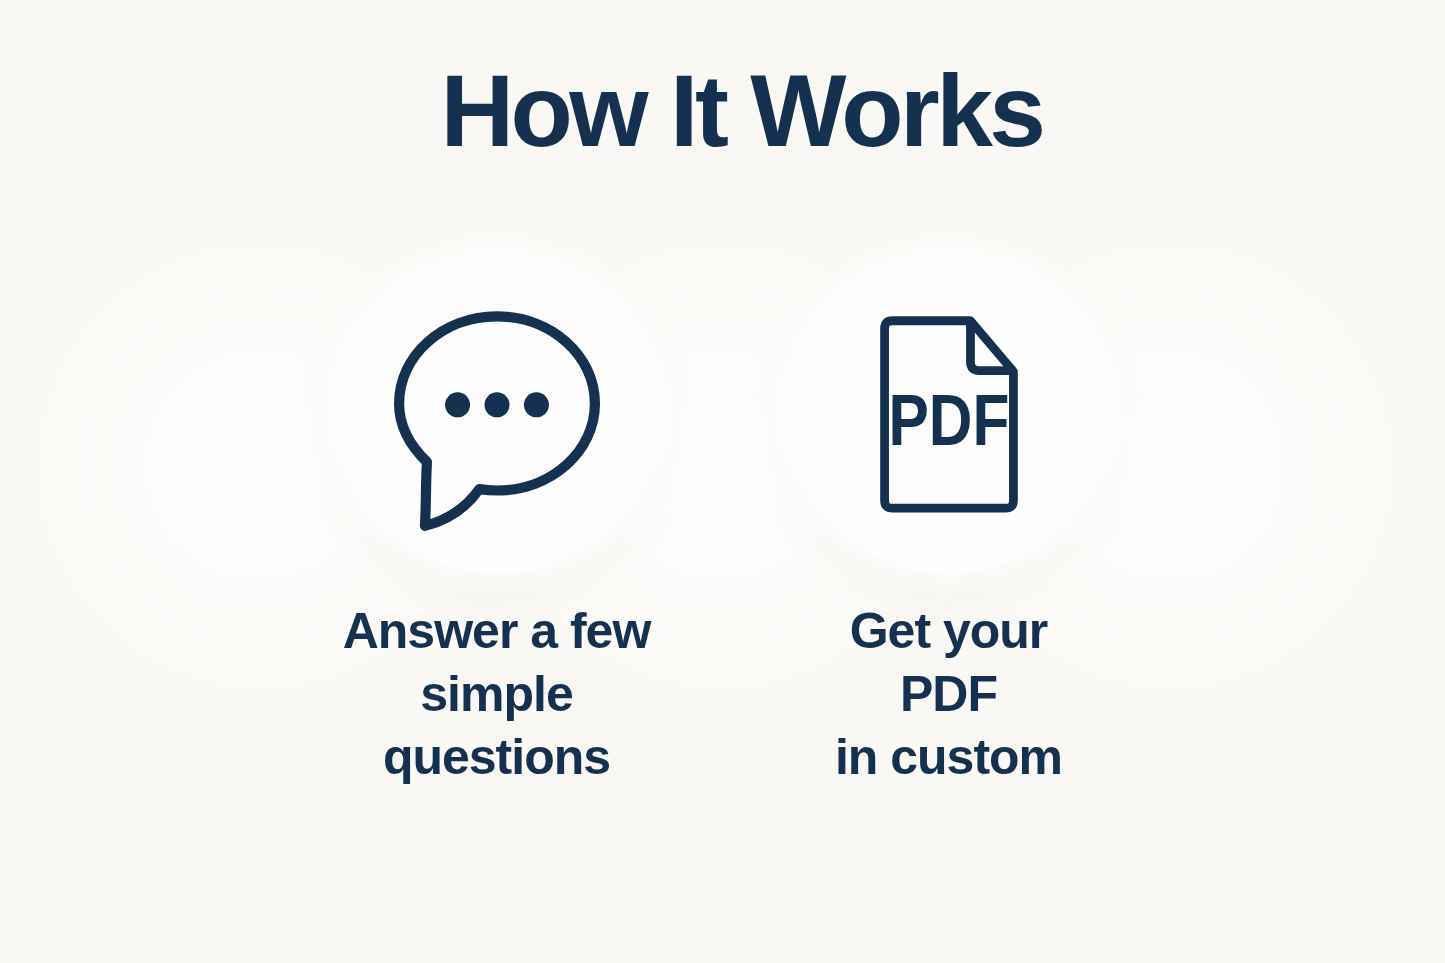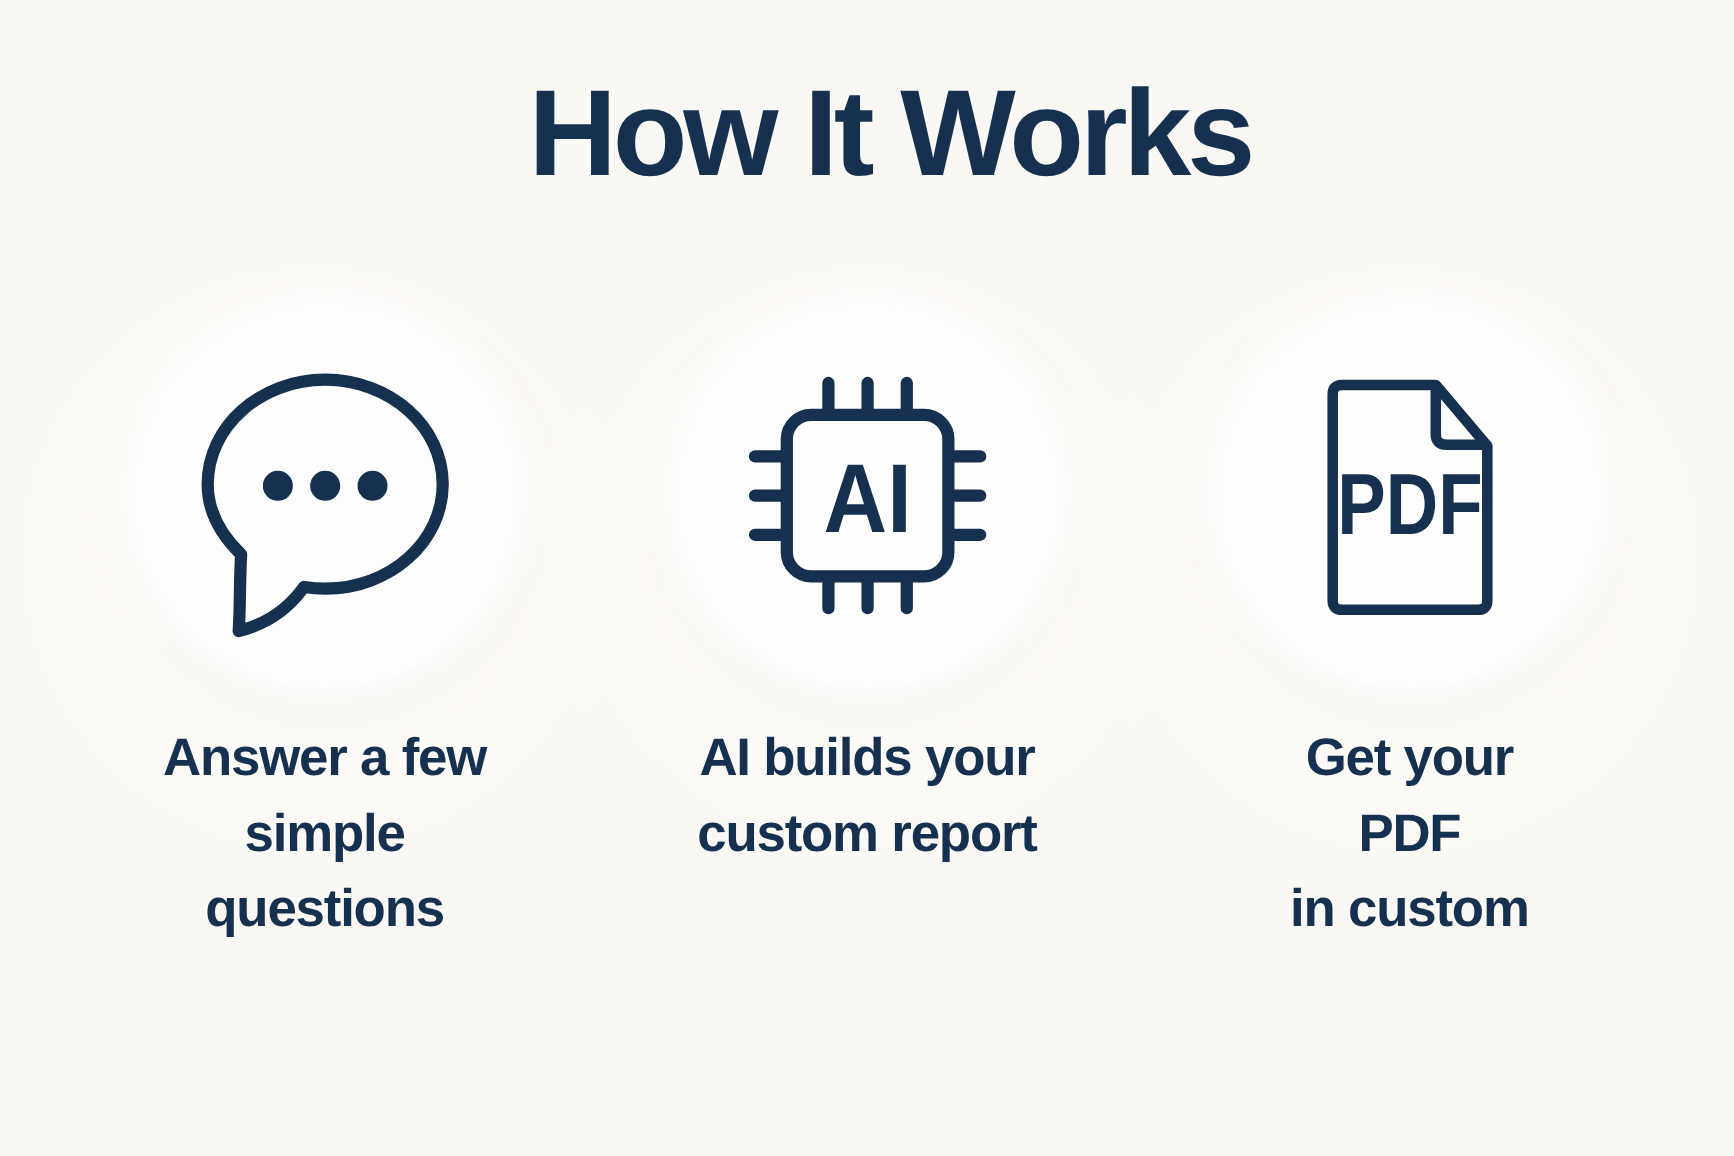--- a/index.html
+++ b/index.html
@@ -68,21 +68,21 @@
   .fill-white { fill: var(--circle); }
   .fill-navy { fill: currentColor; }
   .glyph {
     fill: currentColor;
     font-family: "Liberation Sans", sans-serif;
     font-weight: 700;
   }
   .caption {
     margin-top: 27px;
     text-align: center;
-    font-size: 44px;
+    font-size: 50px;
     line-height: 63px;
     font-weight: 700;
     letter-spacing: -1px;
     white-space: pre-line;
     color: var(--navy);
   }
 </style>
 </head>
 <body>
 
@@ -106,36 +106,20 @@
           <circle class="fill-navy" cx="71" cy="94" r="9.2"></circle>
           <circle class="fill-navy" cx="100" cy="94" r="9.2"></circle>
           <circle class="fill-navy" cx="129" cy="94" r="9.2"></circle>
         </svg>
       </div>
       <p class="caption">Answer a few
 simple
 questions</p>
     </section>
 
-    <section class="step">
-      <div class="icon-circle">
-        <svg width="204" height="204" viewBox="0 0 200 200" aria-hidden="true">
-
-          <path class="stroke" stroke-width="10" d="M68 8 V34 M100 8 V34 M132 8 V34"></path>
-          <path class="stroke" stroke-width="10" d="M68 166 V192 M100 166 V192 M132 166 V192"></path>
-          <path class="stroke" stroke-width="10" d="M8 68 H34 M8 100 H34 M8 132 H34"></path>
-          <path class="stroke" stroke-width="10" d="M166 68 H192 M166 100 H192 M166 132 H192"></path>
-
-          <rect class="stroke fill-white" stroke-width="10" x="34" y="34" width="132" height="132" rx="20"></rect>
-          <text class="glyph" x="100" y="130" font-size="80" text-anchor="middle" textLength="72" lengthAdjust="spacingAndGlyphs">AI</text>
-        </svg>
-      </div>
-      <p class="caption">AI builds your
-custom report</p>
-    </section>
 
     <section class="step">
       <div class="icon-circle">
         <svg width="176" height="205" viewBox="0 0 180 210" aria-hidden="true">
           <path class="stroke fill-white" stroke-width="9" d="M 112 10 L 32 10 Q 24 10 24 18 L 24 194 Q 24 202 32 202
                    L 148 202 Q 156 202 156 194 L 156 62 Z"></path>
           <path class="stroke" stroke-width="9" d="M 112 12 L 112 52 Q 112 61 121 61 L 154 61"></path>
           <text class="glyph" x="90" y="137" font-size="74" text-anchor="middle" textLength="124" lengthAdjust="spacingAndGlyphs">PDF</text>
         </svg>
       </div>

